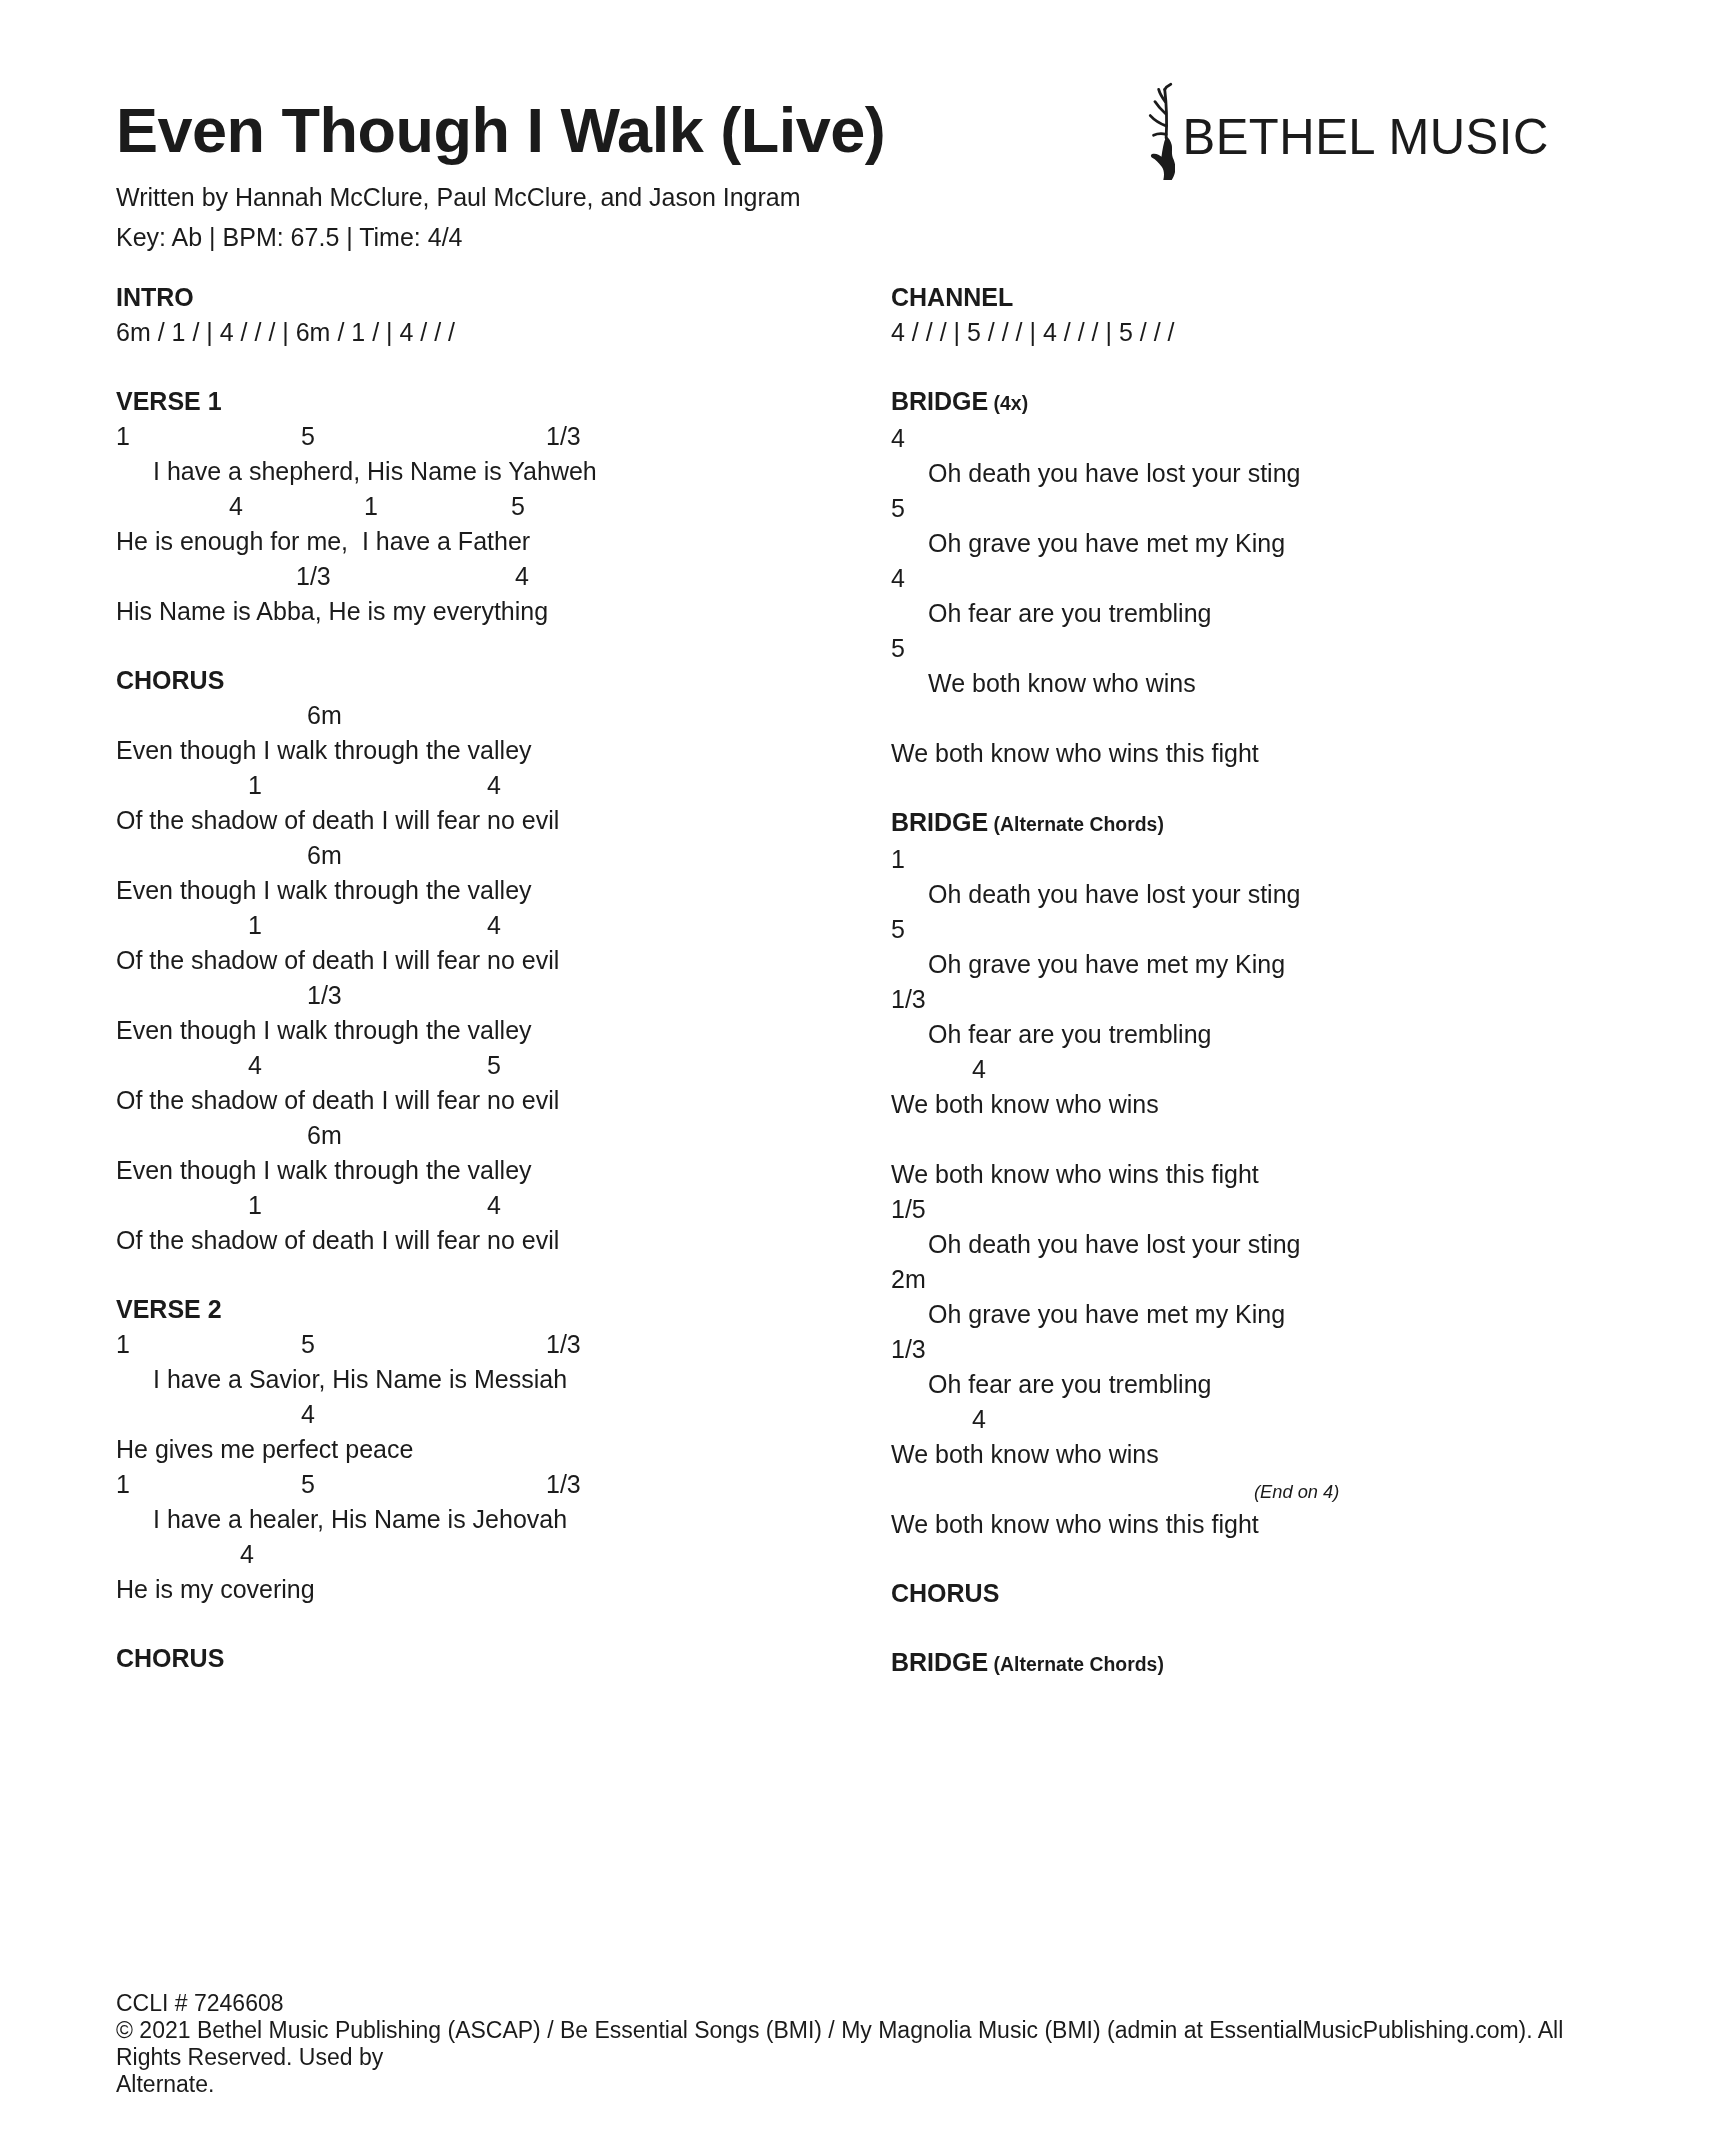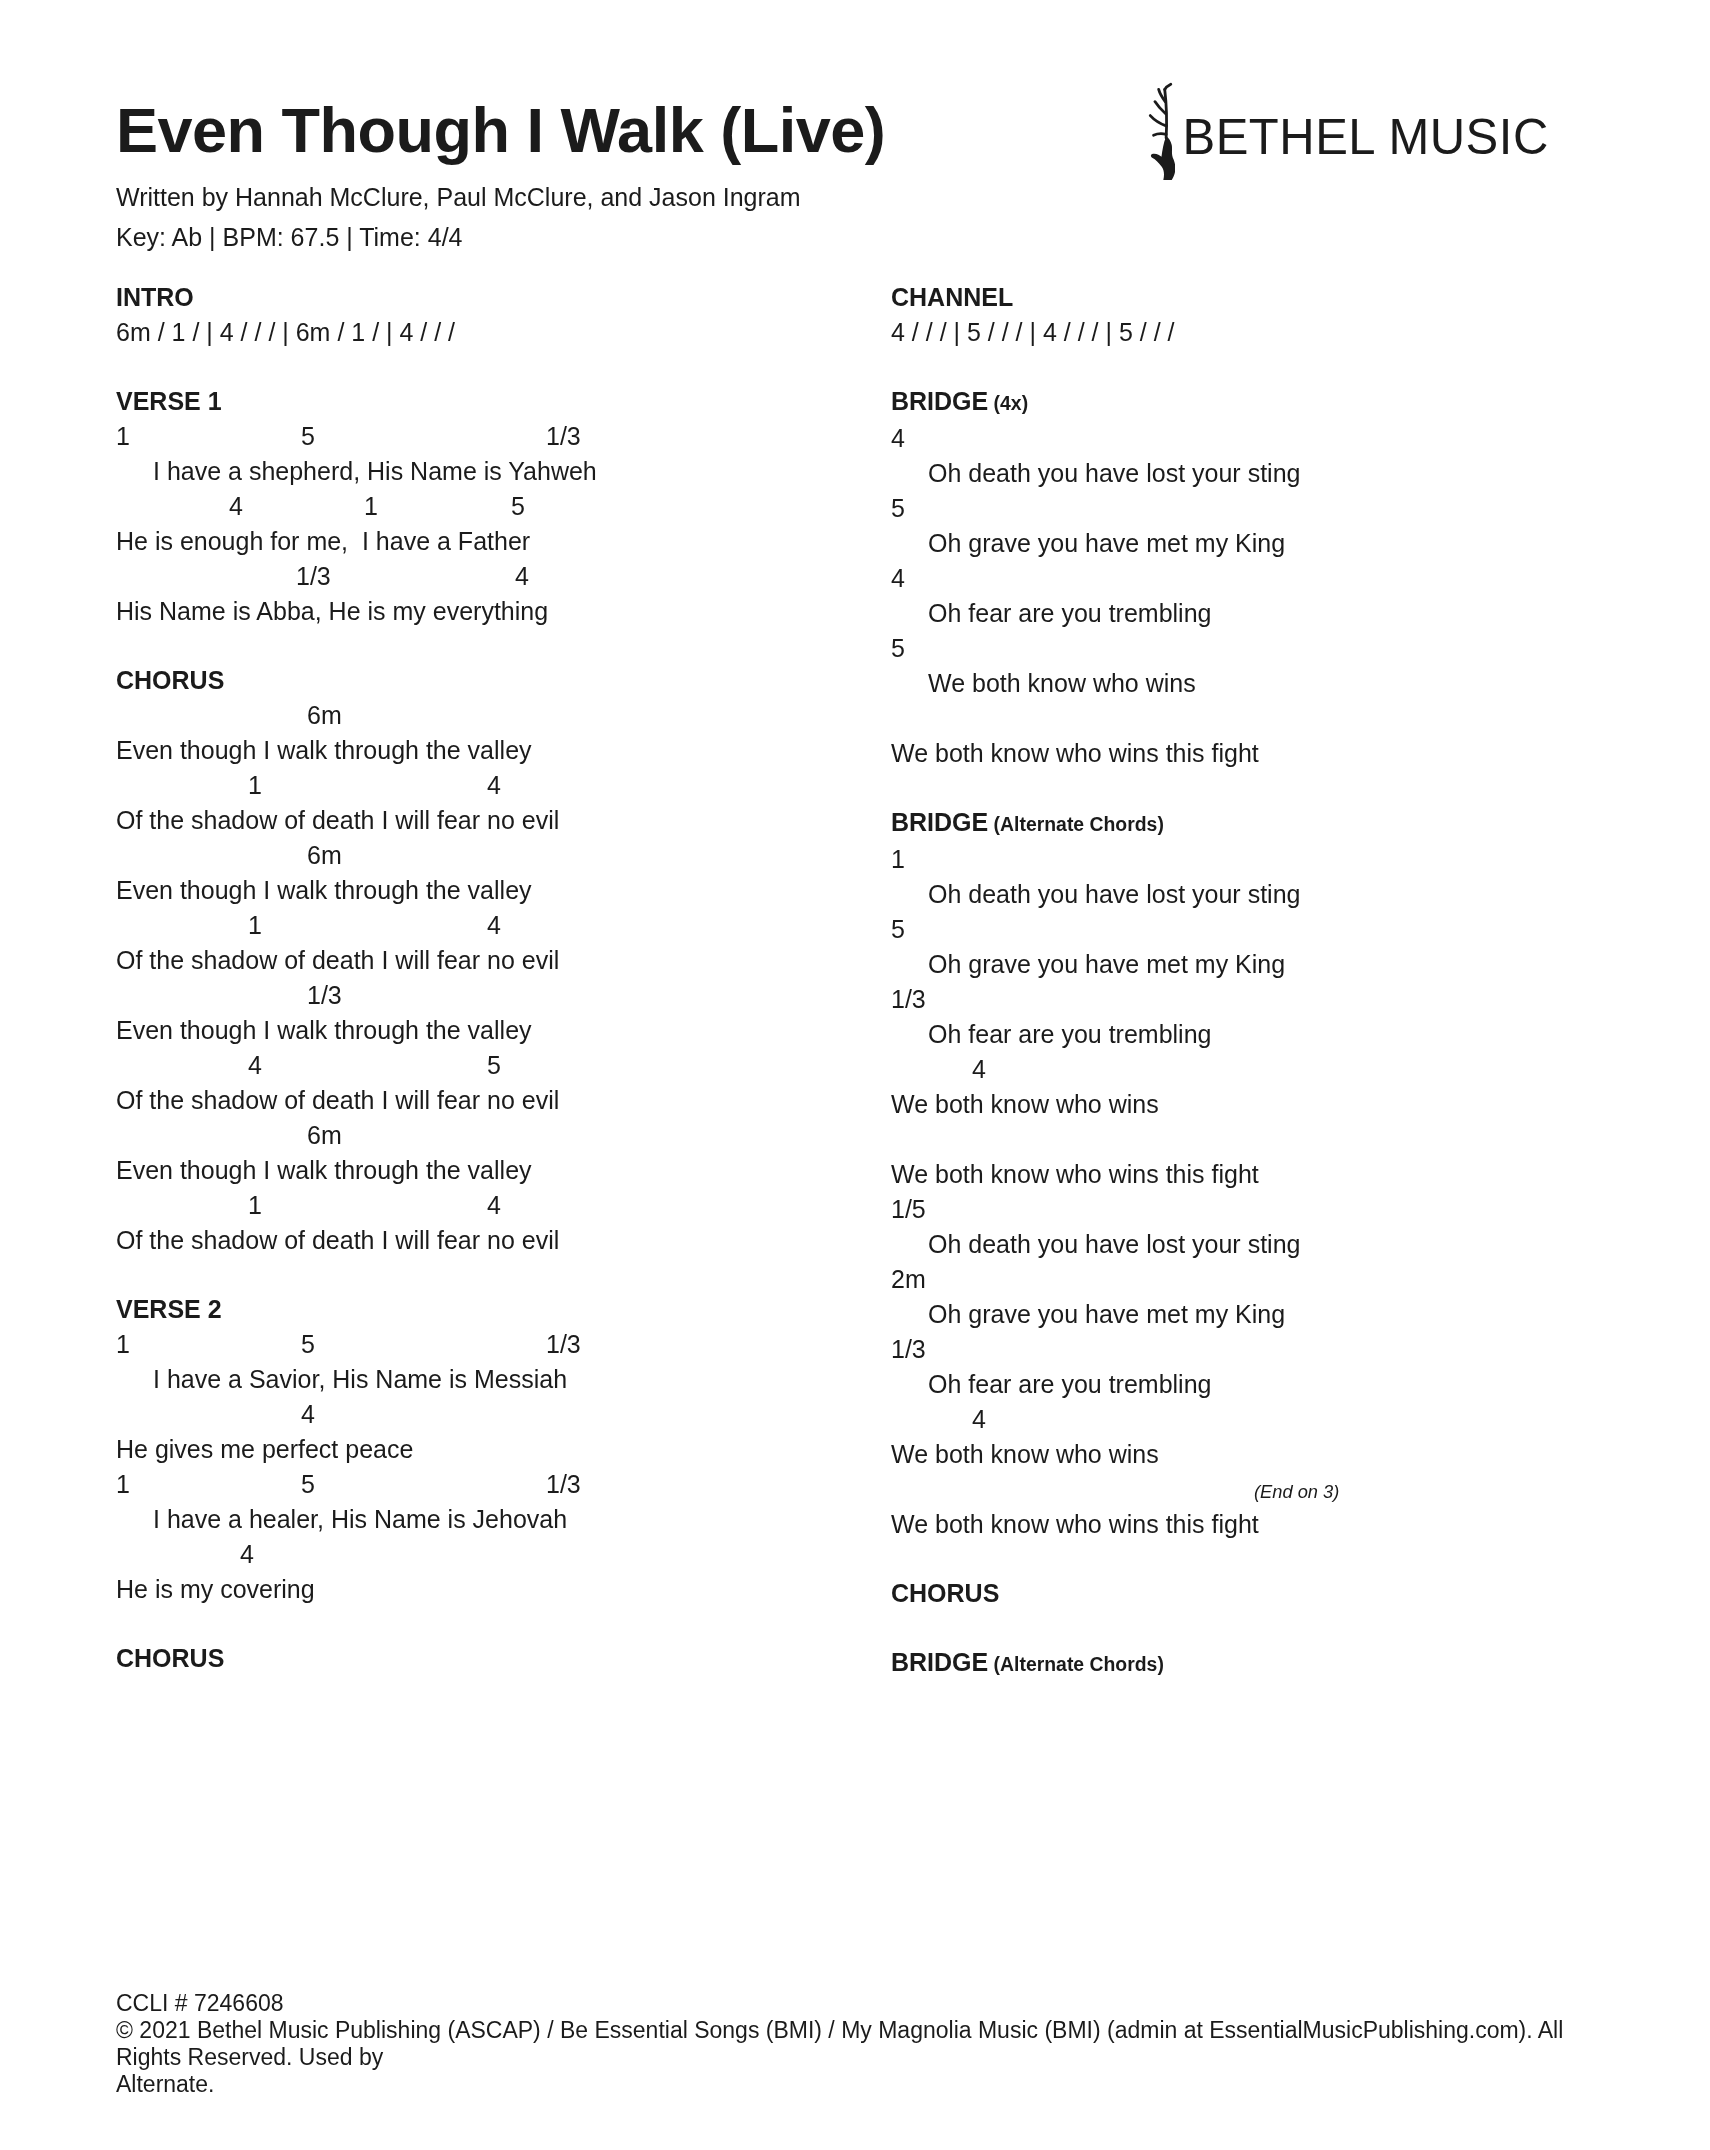--- a/index.html
+++ b/index.html
@@ -164,21 +164,21 @@
         <div class="line"></div>
         <div class="line"><span style="padding-left: 0px;">We both know who wins this fight</span></div>
         <div class="line"><span class="chord" style="left: 0px;">1/5</span></div>
         <div class="line"><span style="padding-left: 37px;">Oh death you have lost your sting</span></div>
         <div class="line"><span class="chord" style="left: 0px;">2m</span></div>
         <div class="line"><span style="padding-left: 37px;">Oh grave you have met my King</span></div>
         <div class="line"><span class="chord" style="left: 0px;">1/3</span></div>
         <div class="line"><span style="padding-left: 37px;">Oh fear are you trembling</span></div>
         <div class="line"><span class="chord" style="left: 81px;">4</span></div>
         <div class="line"><span style="padding-left: 0px;">We both know who wins</span></div>
-        <div class="line"><span class="note-text" style="padding-left: 363px;">(End on 3)</span></div>
+        <div class="line"><span class="note-text" style="padding-left: 363px;">(End on 4)</span></div>
         <div class="line"><span style="padding-left: 0px;">We both know who wins this fight</span></div>
       </div>
       <div class="section">
         <div class="sec-header"><span>CHORUS</span></div>
       </div>
       <div class="section">
         <div class="sec-header"><span>BRIDGE</span><span class="qual"> (Alternate Chords)</span></div>
       </div>
     </div>
 

